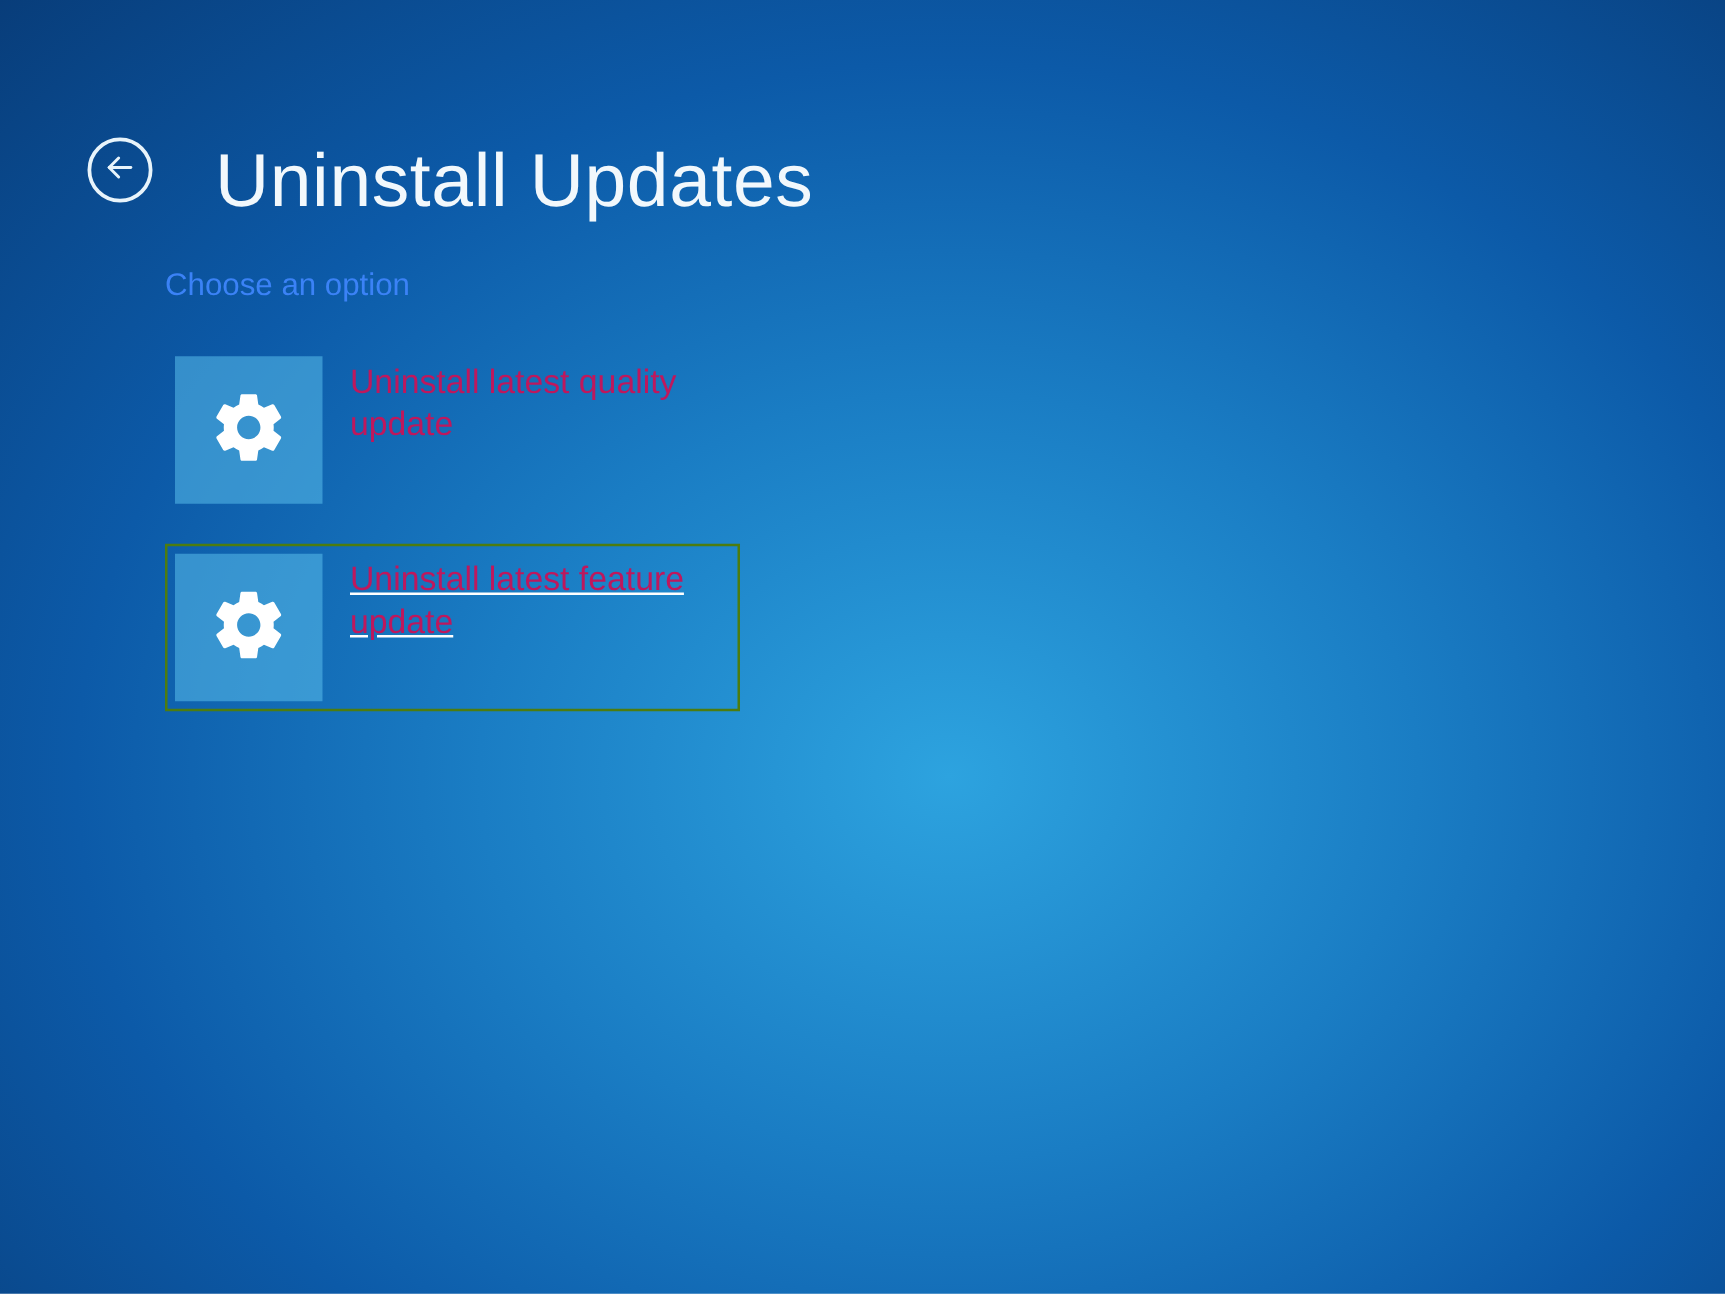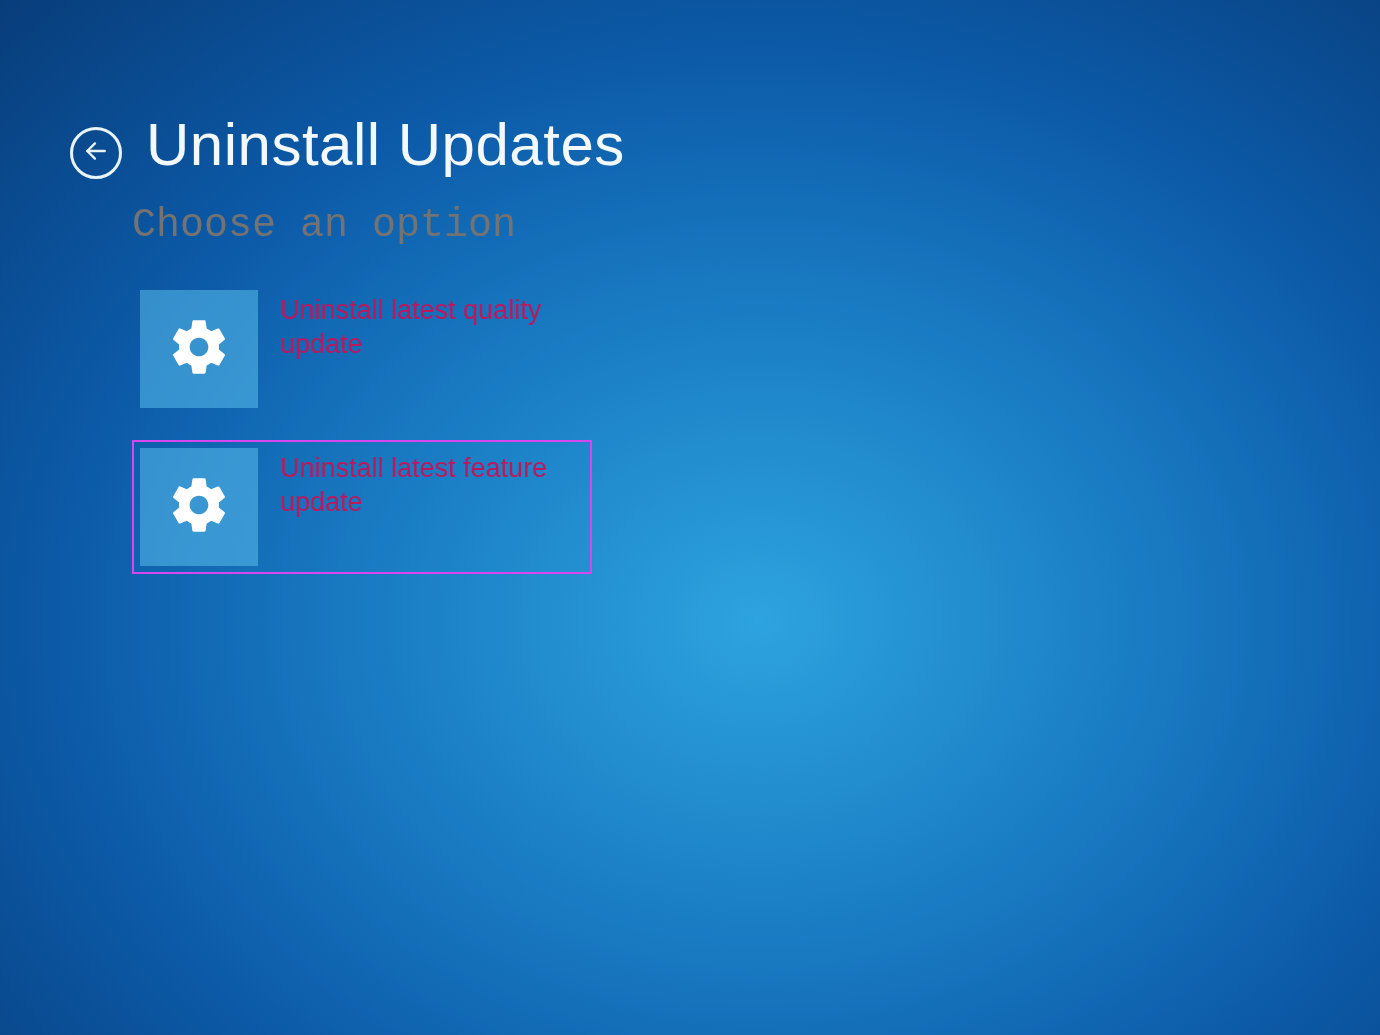--- a/index.html
+++ b/index.html
@@ -17,23 +17,23 @@
       overflow: hidden;
       position: relative;
     }
     
     .screen {
       padding: 110px 0 0 70px;
     }
     
     .header {
       display: flex;
-      align-items: flex-end;
-      gap: 24px;
-      margin-bottom: 24px;
+      align-items: flex-start;
+      gap: 50px;
+      margin-bottom: 35px;
     }
     
     .back-button {
       width: 52px;
       height: 52px;
       border: 3px solid #e8f4fb;
       border-radius: 50%;
       display: flex;
       align-items: center;
       justify-content: center;
@@ -51,45 +51,45 @@
       font-weight: 300;
       letter-spacing: 0.5px;
       color: #f2f8fc;
     }
     
     .content {
       padding-left: 62px;
     }
     
     .subtitle {
-      font-size: 40px;
+      font-size: 25px;
       font-weight: 300;
-      color: #737373;
+      color: #3b82f6;
       margin-bottom: 34px;
-      font-family: Liberation Mono, monospace;
     }
     
     .options {
       display: flex;
       flex-direction: column;
       gap: 24px;
     }
     
     .option-tile {
       display: flex;
       align-items: flex-start;
       gap: 22px;
       width: 460px;
       cursor: pointer;
       padding: 6px;
       border: 2px solid transparent;
     }
     
     .option-tile.selected {
-      border: 2px solid #d946ef;
+      border: 2px solid #4d7c0f;
+      text-decoration: underline;
     }
     
     .tile-icon {
       width: 118px;
       height: 118px;
       background: rgba(90, 190, 235, 0.55);
       display: flex;
       align-items: center;
       justify-content: center;
       flex-shrink: 0;

